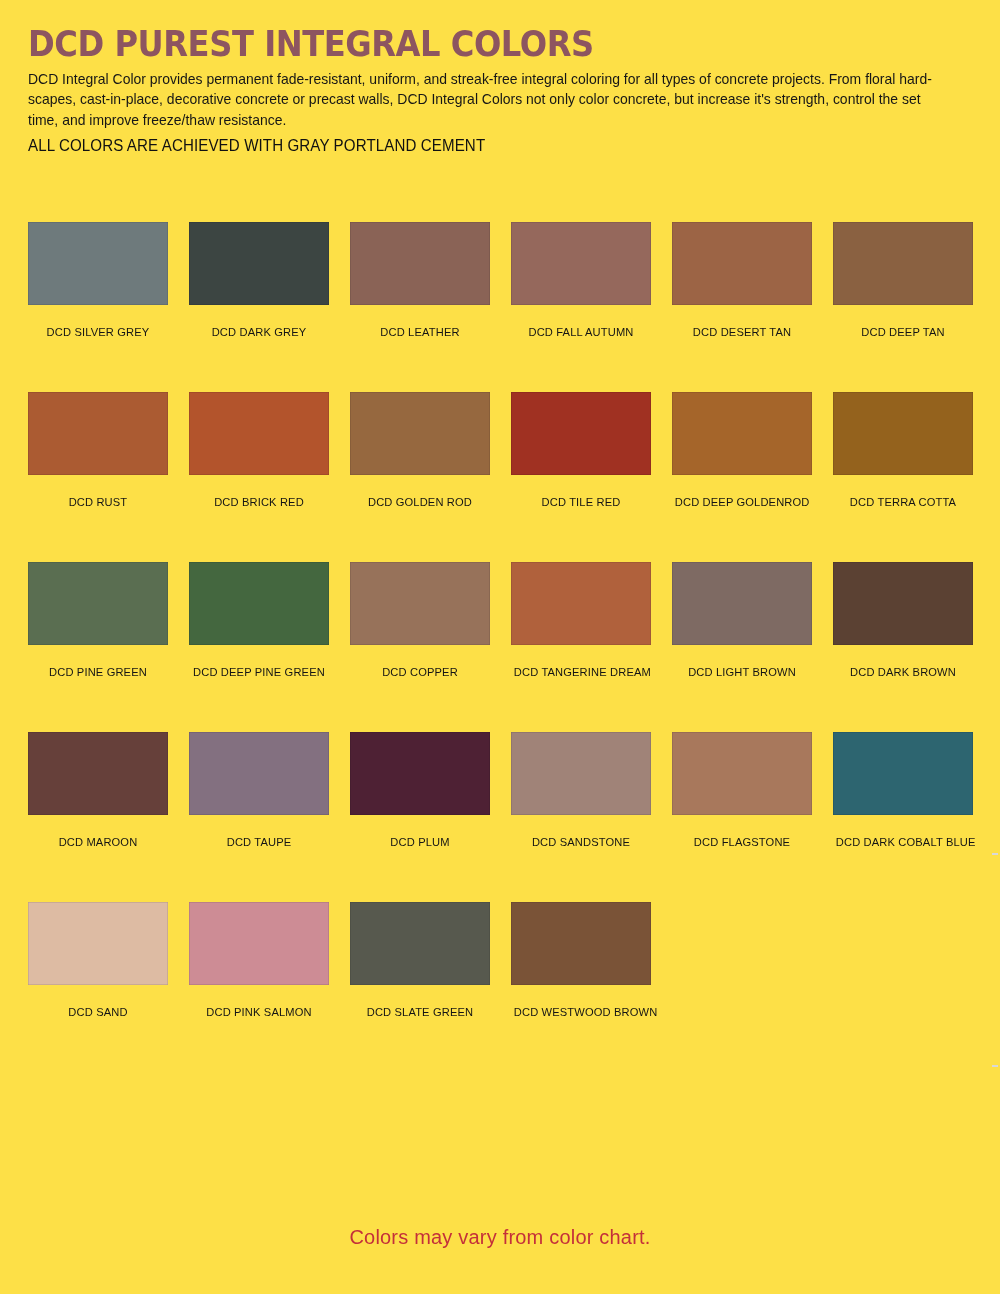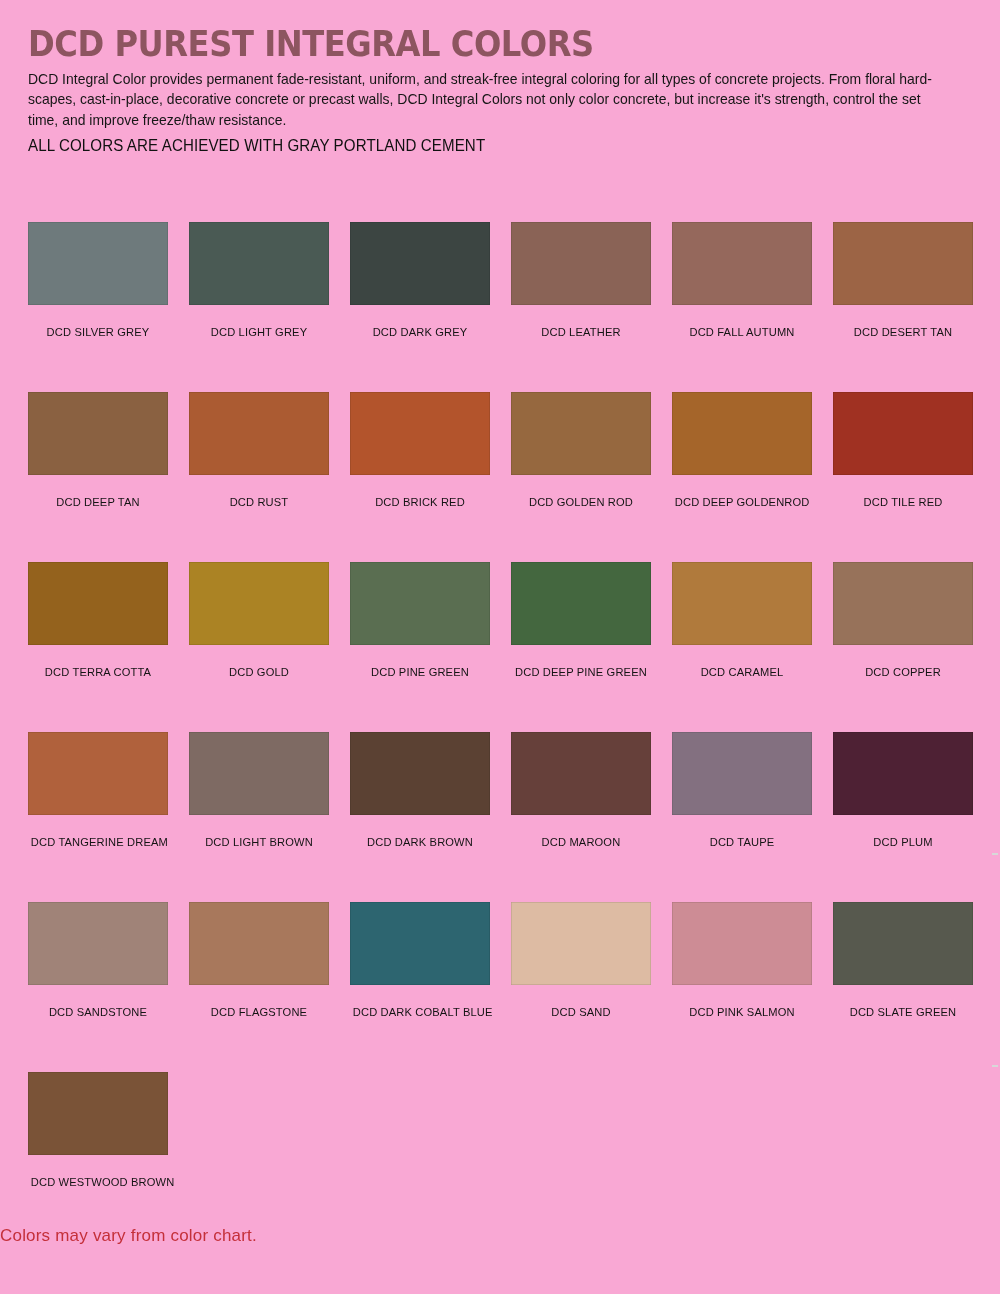--- a/index.html
+++ b/index.html
@@ -13,21 +13,21 @@
     font-family: "Liberation Sans", sans-serif;
     color: #1a1a1a;
     position: relative;
     overflow: hidden;
   }
 
   .page {
     width: 1000px;
     height: 1294px;
     position: relative;
-    background: #f9a8d4;
+    background: #fde047;
   }
 
   
   .header {
     position: absolute;
     left: 28px;
     top: 26px;
     width: 944px;
   }
   .title {
@@ -93,21 +93,22 @@
     transform: scaleX(0.96);
     transform-origin: center top;
   }
 
   
   .footer-note {
     position: absolute;
     left: 0;
     top: 1226px;
     width: 1000px;
-    font-size: 17px;
+    text-align: center;
+    font-size: 20px;
     color: #c4303a;
     font-family: "Liberation Sans", sans-serif;
     letter-spacing: 0.2px;
   }
 
   .edge-mark {
     position: absolute;
     right: 2px;
     width: 6px;
     height: 2px;
@@ -124,24 +125,20 @@
     <p class="intro">DCD Integral Color provides permanent fade-resistant, uniform, and streak-free integral coloring for all types of concrete projects. From floral hard-scapes, cast-in-place, decorative concrete or precast walls, DCD Integral Colors not only color concrete, but increase it's strength, control the set time, and improve freeze/thaw resistance.</p>
     <div class="allcolors">ALL COLORS ARE ACHIEVED WITH GRAY PORTLAND CEMENT</div>
   </div>
 
   <div class="grid">
       <div class="cell">
         <span class="chip" style="background: rgb(110, 122, 124);"></span>
         <span class="chip-label">DCD SILVER GREY</span>
       </div>
       <div class="cell">
-        <span class="chip" style="background: rgb(74, 90, 84);"></span>
-        <span class="chip-label">DCD  LIGHT GREY</span>
-      </div>
-      <div class="cell">
         <span class="chip" style="background: rgb(60, 69, 66);"></span>
         <span class="chip-label">DCD DARK GREY</span>
       </div>
       <div class="cell">
         <span class="chip" style="background: rgb(138, 99, 86);"></span>
         <span class="chip-label">DCD LEATHER</span>
       </div>
       <div class="cell">
         <span class="chip" style="background: rgb(149, 104, 92);"></span>
         <span class="chip-label">DCD FALL AUTUMN</span>
@@ -160,46 +157,38 @@
       </div>
       <div class="cell">
         <span class="chip" style="background: rgb(179, 84, 44);"></span>
         <span class="chip-label">DCD BRICK RED</span>
       </div>
       <div class="cell">
         <span class="chip" style="background: rgb(150, 104, 63);"></span>
         <span class="chip-label">DCD GOLDEN ROD</span>
       </div>
       <div class="cell">
+        <span class="chip" style="background: rgb(160, 49, 34);"></span>
+        <span class="chip-label">DCD TILE RED</span>
+      </div>
+      <div class="cell">
         <span class="chip" style="background: rgb(165, 101, 42);"></span>
         <span class="chip-label">DCD DEEP GOLDENROD</span>
       </div>
       <div class="cell">
-        <span class="chip" style="background: rgb(160, 49, 34);"></span>
-        <span class="chip-label">DCD TILE RED</span>
-      </div>
-      <div class="cell">
         <span class="chip" style="background: rgb(148, 98, 29);"></span>
         <span class="chip-label">DCD TERRA COTTA</span>
       </div>
       <div class="cell">
-        <span class="chip" style="background: rgb(171, 131, 36);"></span>
-        <span class="chip-label">DCD GOLD</span>
-      </div>
-      <div class="cell">
         <span class="chip" style="background: rgb(90, 110, 81);"></span>
         <span class="chip-label">DCD PINE GREEN</span>
       </div>
       <div class="cell">
         <span class="chip" style="background: rgb(68, 103, 63);"></span>
         <span class="chip-label">DCD DEEP PINE GREEN</span>
-      </div>
-      <div class="cell">
-        <span class="chip" style="background: rgb(176, 122, 60);"></span>
-        <span class="chip-label">DCD CARAMEL</span>
       </div>
       <div class="cell">
         <span class="chip" style="background: rgb(151, 114, 90);"></span>
         <span class="chip-label">DCD COPPER</span>
       </div>
       <div class="cell">
         <span class="chip" style="background: rgb(176, 97, 60);"></span>
         <span class="chip-label">DCD TANGERINE DREAM</span>
       </div>
       <div class="cell">

